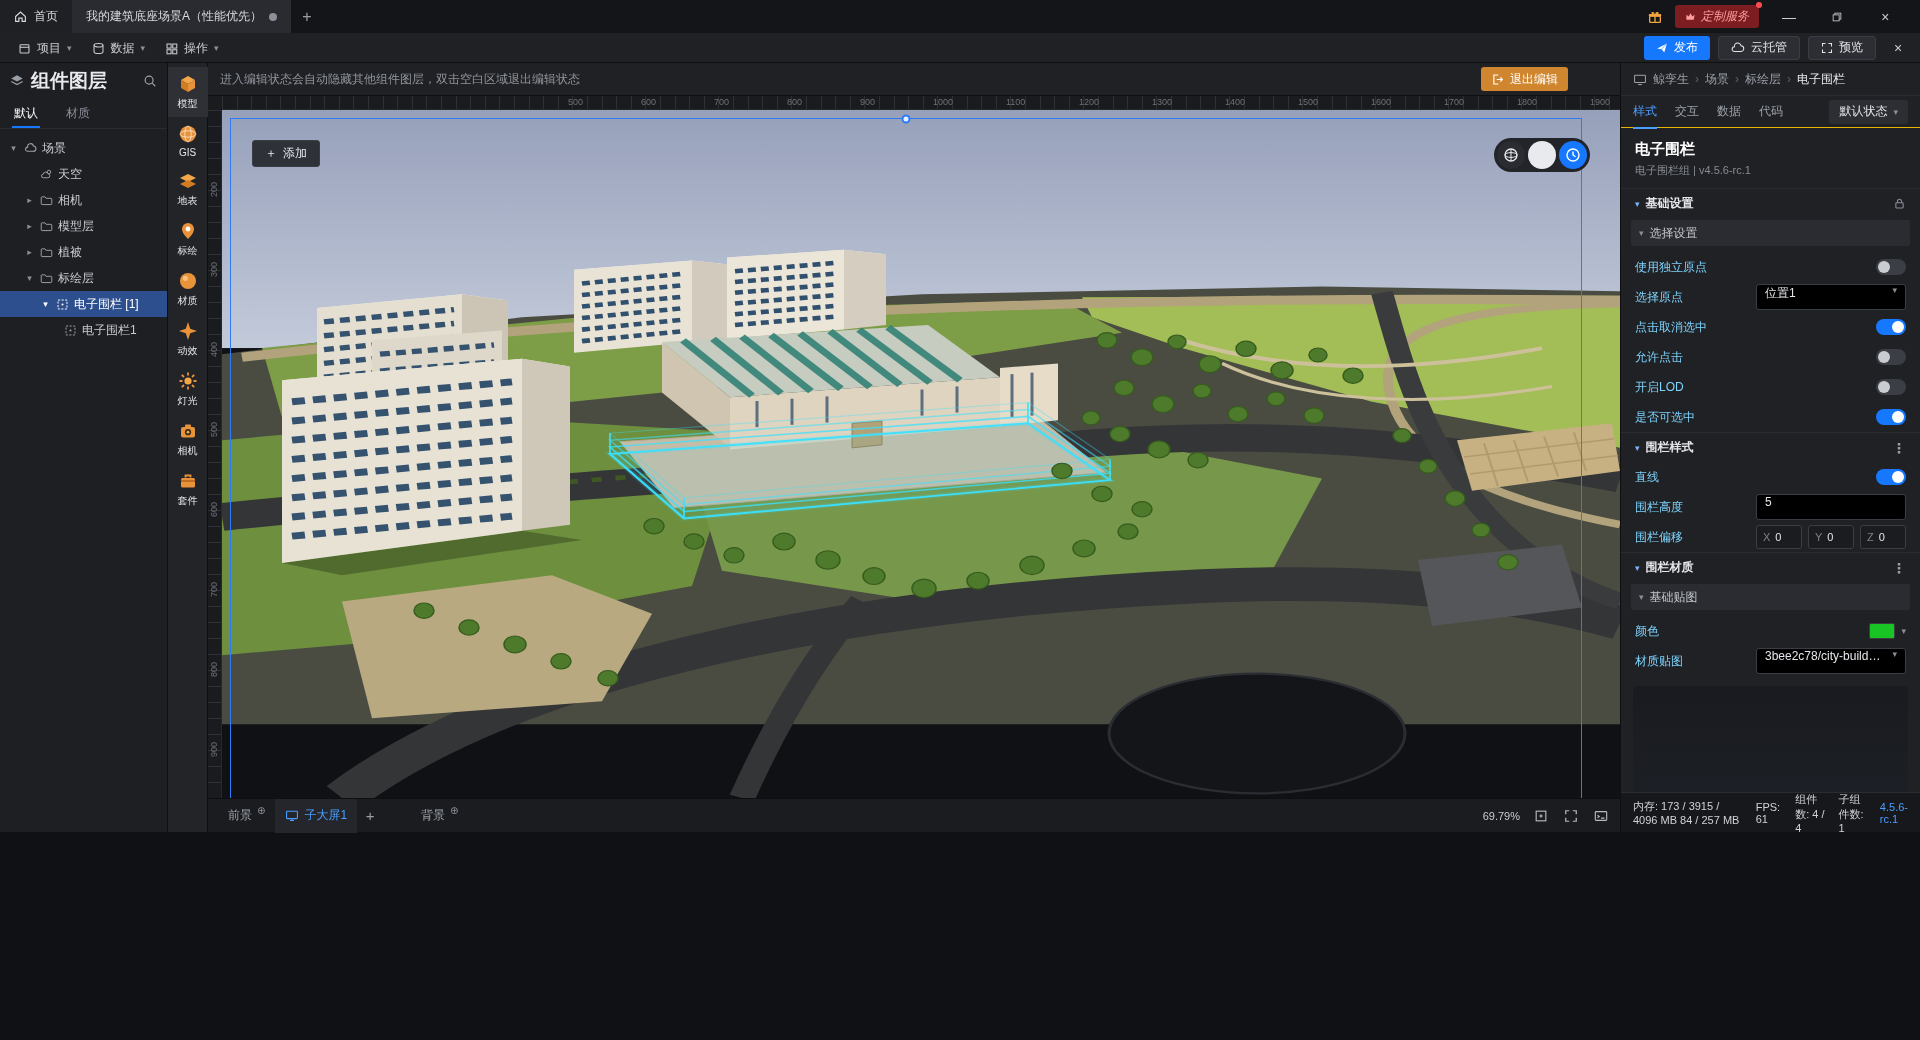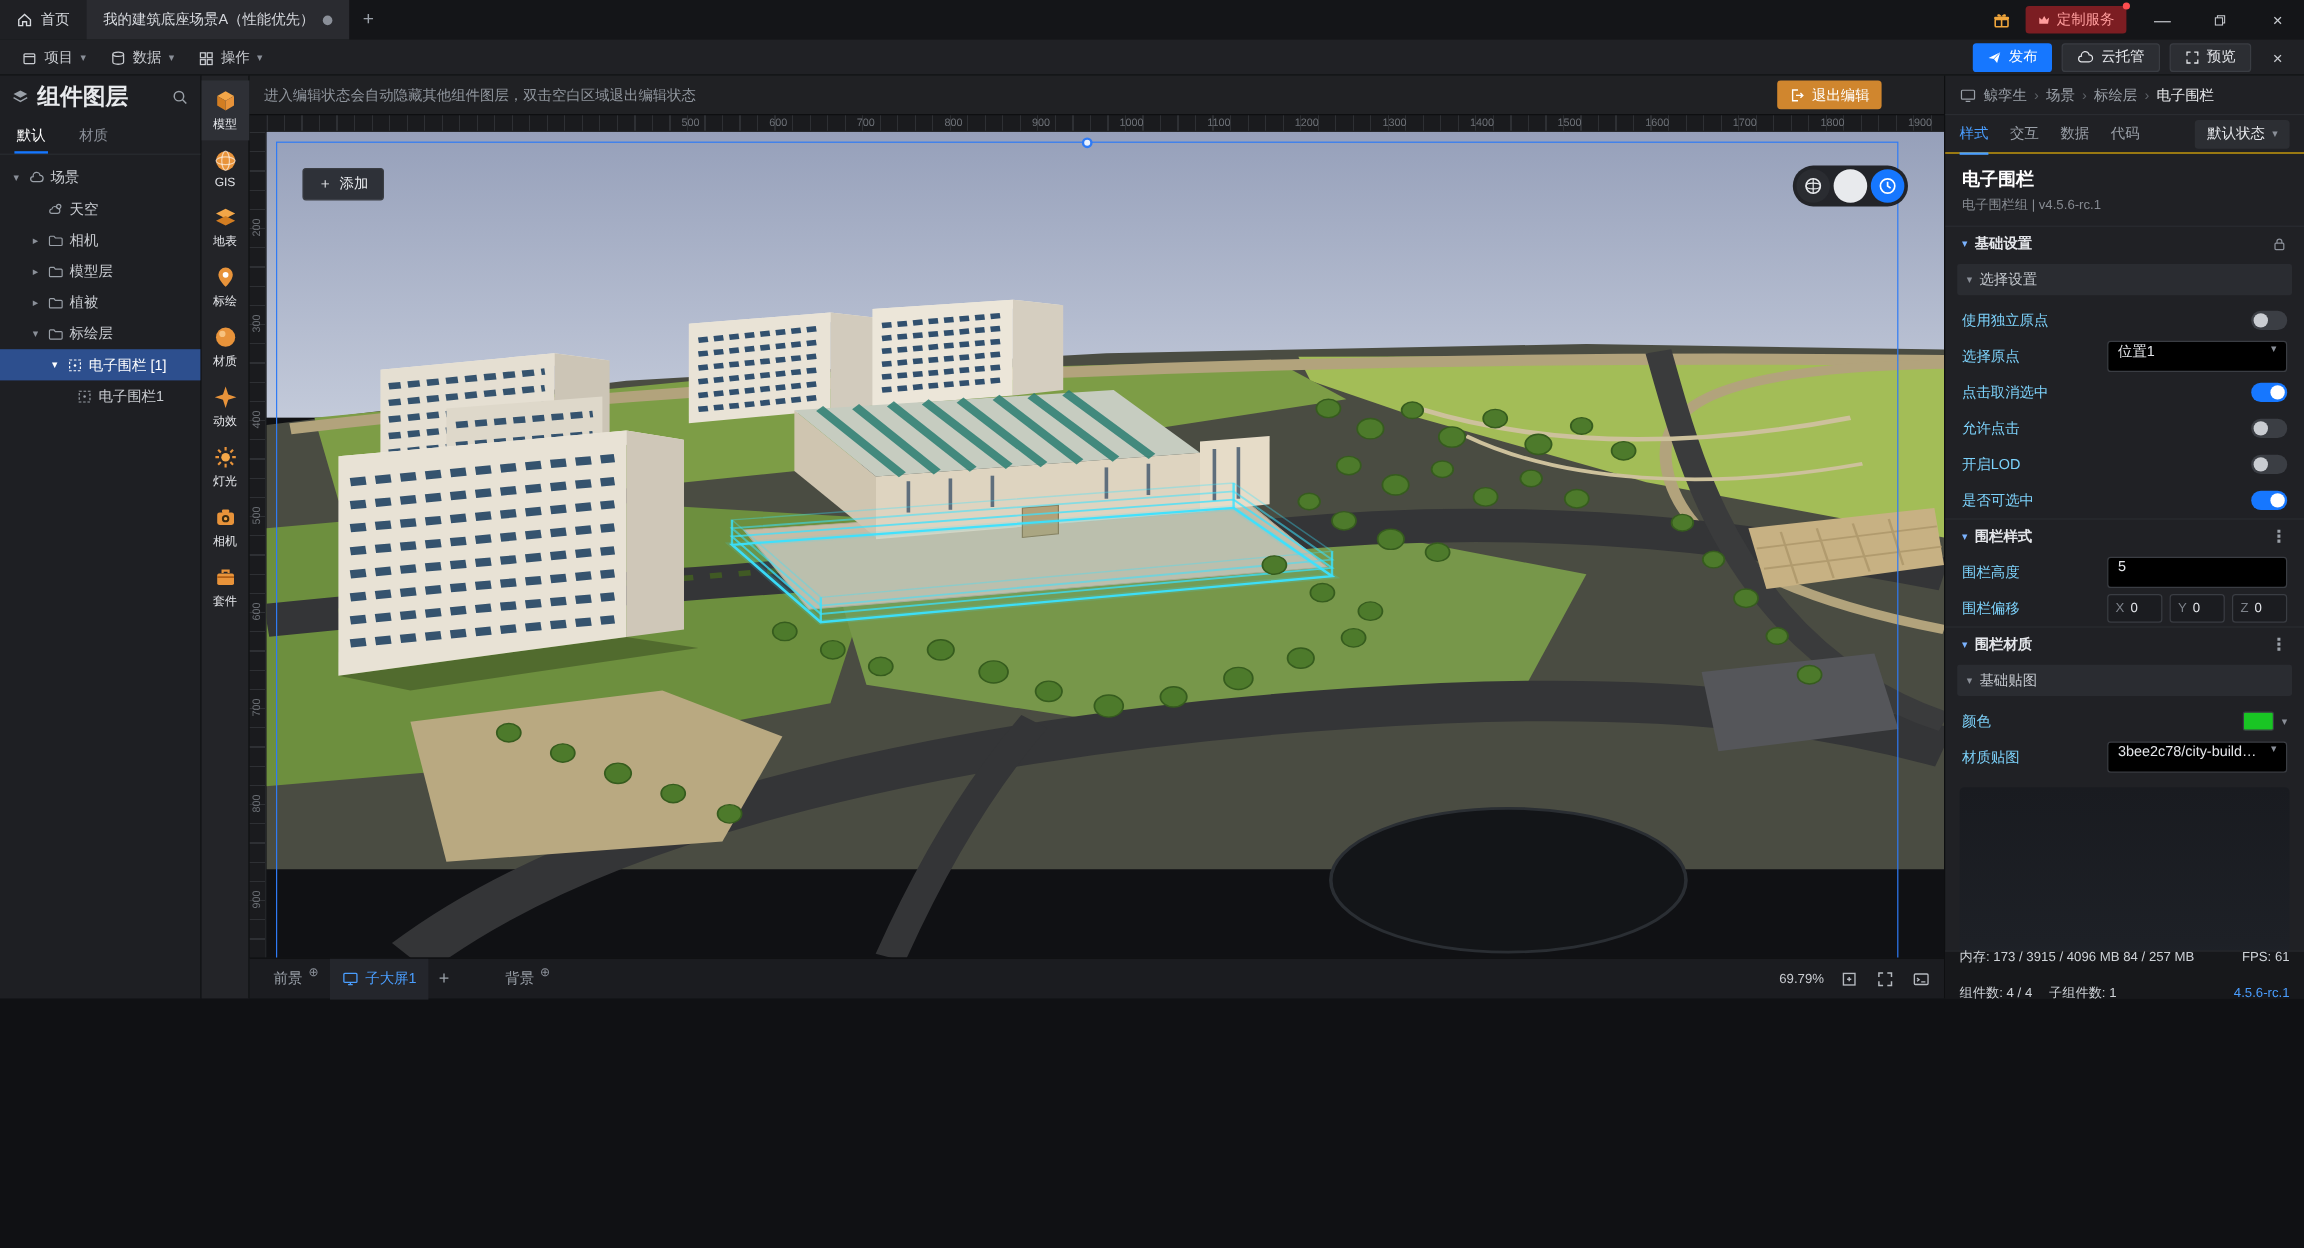--- a/index.html
+++ b/index.html
@@ -8,21 +8,21 @@
 svg{display:block;}
 .app{position:relative;width:1920px;height:832px;background:#17181b;display:flex;flex-direction:column;}
 
 
 .titlebar{height:33px;background:#141518;display:flex;align-items:stretch;flex:0 0 auto;}
 .tb-tab{display:flex;align-items:center;gap:7px;padding:0 14px;color:#d6d9de;font-size:12px;}
 .tb-tab.home{background:#1f2024;}
 .tb-tab.doc{background:#2a2b30;max-width:260px;}
 .tb-dot{width:8px;height:8px;border-radius:50%;background:#8a8f98;flex:0 0 auto;}
 .tb-newtab{width:32px;display:flex;align-items:center;justify-content:center;color:#9aa0a8;font-size:16px;}
-.tb-right{margin-left:auto;display:flex;align-items:center;gap:12px;padding-right:4px;}
+.tb-right{margin-left:auto;display:flex;align-items:center;gap:12px;padding-right:17px;font-style:italic;}
 .badge-custom{position:relative;background:#7c1d22;color:#ff9d9d;padding:3px 10px;border-radius:3px;font-size:12px;display:flex;align-items:center;gap:5px;}
 .badge-custom .reddot{position:absolute;top:-3px;right:-3px;width:6px;height:6px;border-radius:50%;background:#ff4d4f;}
 .win-btn{width:36px;height:33px;display:flex;align-items:center;justify-content:center;color:#c9ccd1;font-size:14px;}
 
 
 .menubar{height:30px;background:#202125;border-bottom:1px solid #0e0f11;display:flex;padding:0 8px;flex:0 0 auto;}
 .menu-item{display:flex;align-items:center;gap:6px;padding:0 10px;height:30px;color:#c9ccd1;}
 .chev{color:#8a8f98;font-size:9px;}
 .mb-right{margin-left:auto;display:flex;align-items:center;gap:8px;}
 .btn{height:24px;padding:0 12px;border-radius:3px;display:flex;align-items:center;gap:6px;font-size:12px;color:#fff;}
@@ -119,21 +119,21 @@
 .toggle::after{content:"";position:absolute;top:2px;left:2px;width:12px;height:12px;border-radius:50%;background:#c9ccd1;}
 .toggle.on{background:#1677ff;}
 .toggle.on::after{left:16px;background:#fff;}
 .sel,.inp{width:150px;height:26px;background:#000000;border:1px solid #3a3d43;border-radius:3px;display:flex;align-items:flex-start;padding:0 8px;color:#e4e6ea;}
 .sel .chev{margin-left:auto;}
 .sel .trunc{overflow:hidden;text-overflow:ellipsis;white-space:nowrap;max-width:118px;}
 .mini-input{width:46px;height:24px;background:#1b1c20;border:1px solid #3a3d43;border-radius:3px;display:flex;align-items:center;padding:0 6px;gap:5px;font-size:11px;color:#e4e6ea;}
 .mini-input .axis{color:#7d828a;}
 .color-chip{width:26px;height:16px;border:1px solid #3a3d43;border-radius:2px;background:#19c524;}
 .rp-preview{margin:10px 12px 8px;height:236px;border-radius:4px;background:linear-gradient(180deg,#191b20 0%,#1d2026 55%,#273040 100%);}
-.rp-status{height:40px;border-top:1px solid #2a2c31;background:#17181b;padding:3px 12px;display:flex;flex-direction:column;justify-content:center;gap:15px;font-size:11px;flex:0 0 auto;color:#cfd3d8;}
+.rp-status{height:40px;border-top:1px solid #2a2c31;background:#17181b;padding:3px 12px;display:flex;flex-direction:row;justify-content:center;gap:15px;font-size:11px;flex:0 0 auto;color:#cfd3d8;}
 .st-line{display:flex;align-items:center;gap:14px;}
 .st-right{margin-left:auto;}
 .version{color:#4a9eff;}
 </style>
 </head>
 <body>
 
 <div class="app">
 
   <div class="titlebar">
@@ -830,20 +830,26 @@
             </div>
         </div>
 
         <div class="rp-sec">
           <span class="s-arrow">▾</span>
           <span>围栏样式</span>
           <span class="sec-right dots">⋮</span>
         </div>
 
         <div class="rp-row">
+          <span class="rp-label">直线</span>
+          <div class="rp-ctrl">
+              <div class="toggle on"></div>
+            </div>
+        </div>
+        <div class="rp-row">
           <span class="rp-label">围栏高度</span>
           <div class="rp-ctrl">
             <div class="inp">
                 <span>5</span>
               </div>
           </div>
         </div>
         <div class="rp-row">
           <span class="rp-label">围栏偏移</span>
           <div class="rp-ctrl">

